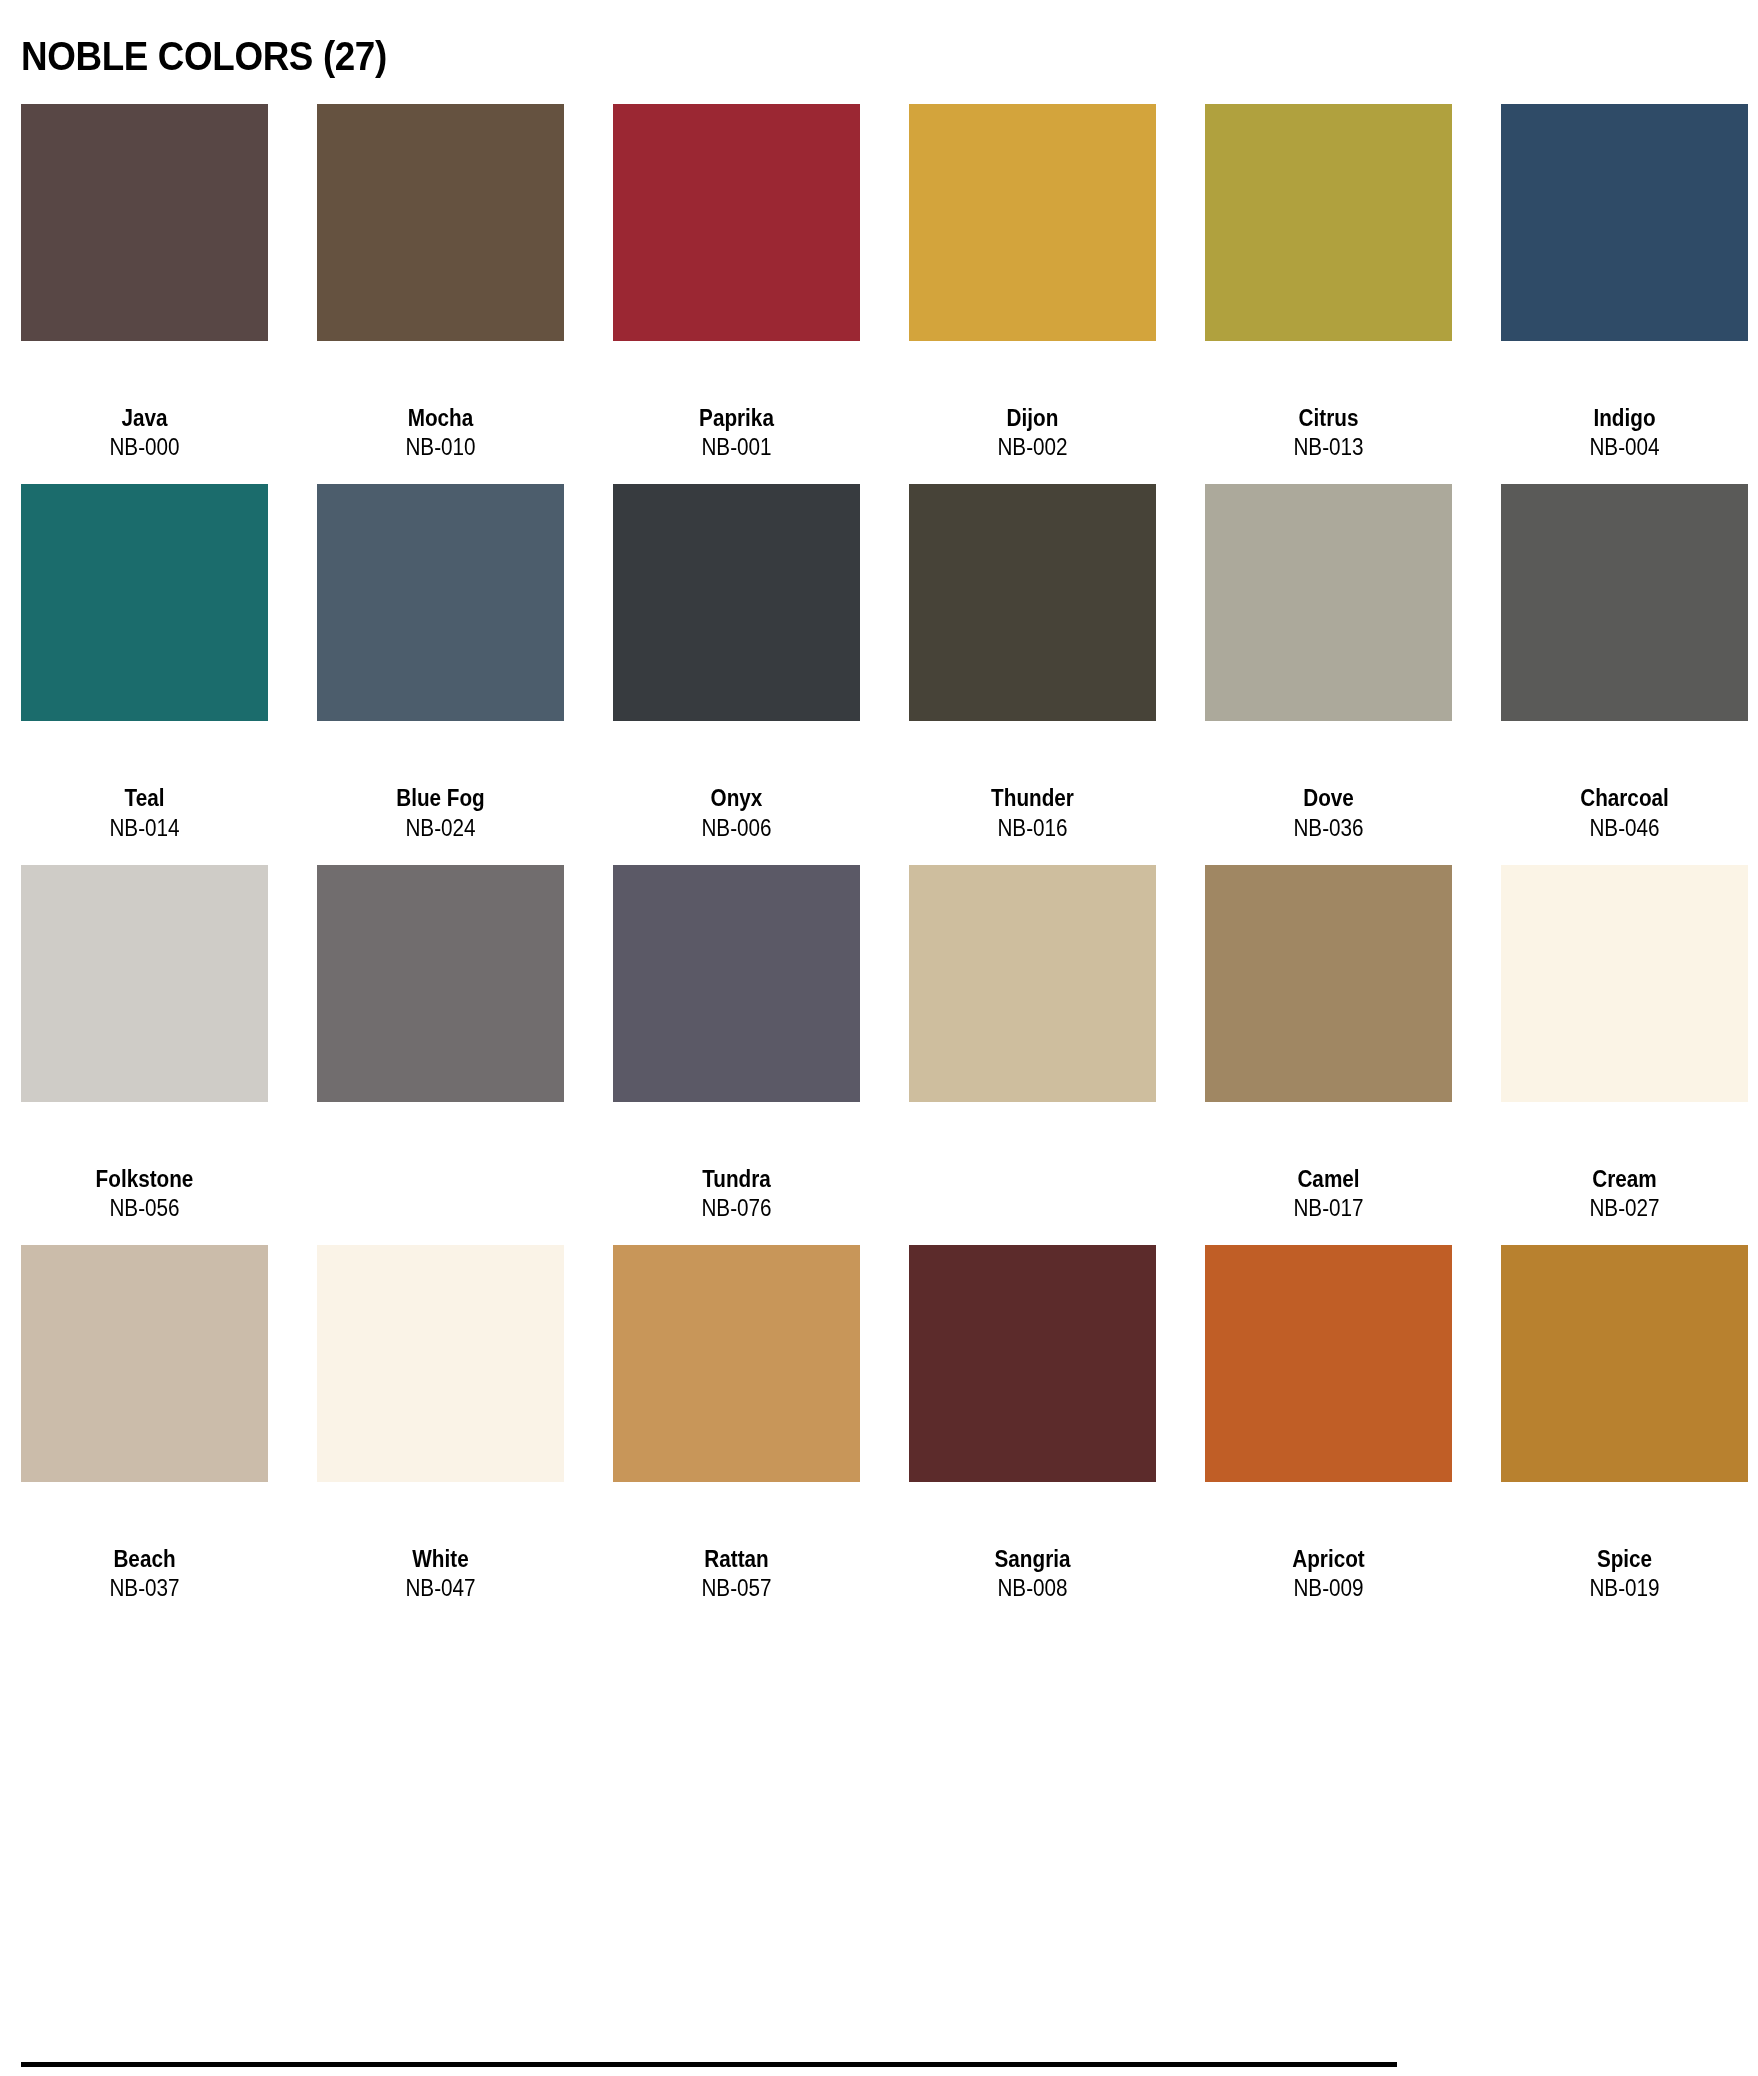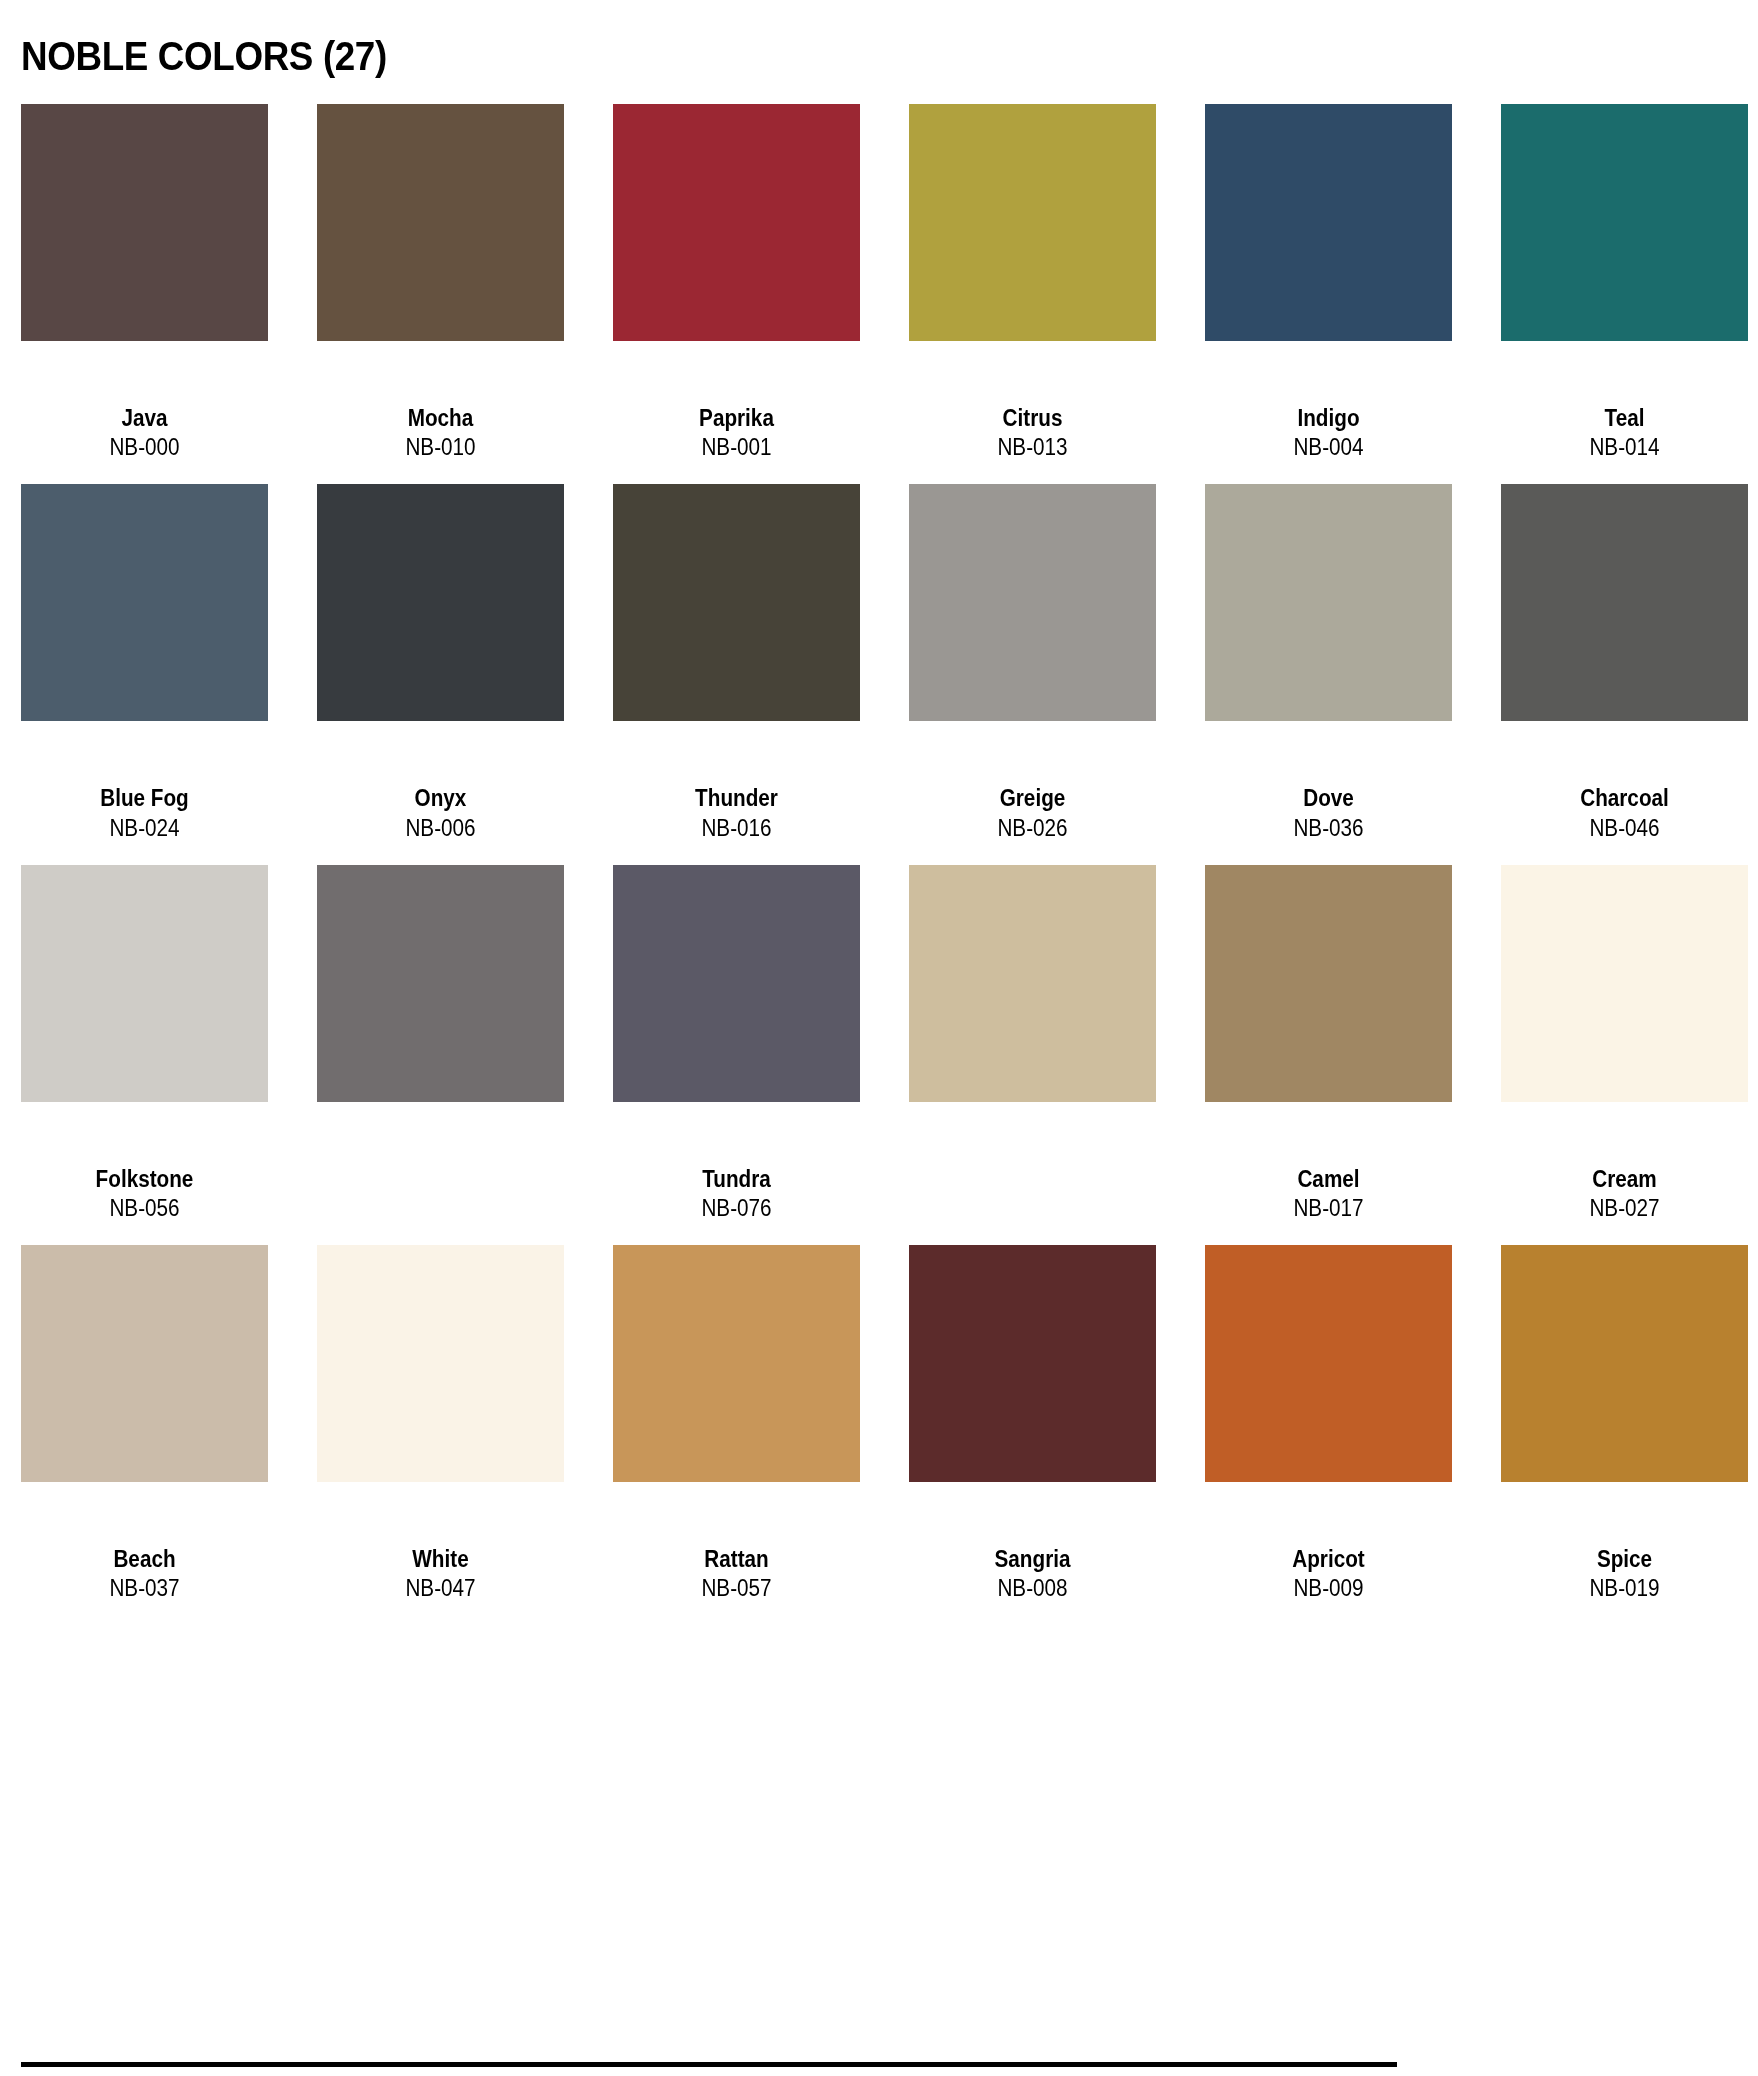--- a/index.html
+++ b/index.html
@@ -105,20 +105,27 @@
         </div>
       </div>
       <div class="swatch-cell">
         <div class="swatch-chip" style="background-color: rgb(155, 39, 51);"></div>
         <div class="swatch-labels">
           <span class="swatch-name">Paprika</span>
           <span class="swatch-code">NB-001</span>
         </div>
       </div>
       <div class="swatch-cell">
+        <div class="swatch-chip" style="background-color: rgb(211, 164, 60);"></div>
+        <div class="swatch-labels">
+          <span class="swatch-name">Dijon</span>
+          <span class="swatch-code">NB-002</span>
+        </div>
+      </div>
+      <div class="swatch-cell">
         <div class="swatch-chip" style="background-color: rgb(176, 161, 62);"></div>
         <div class="swatch-labels">
           <span class="swatch-name">Citrus</span>
           <span class="swatch-code">NB-013</span>
         </div>
       </div>
       <div class="swatch-cell">
         <div class="swatch-chip" style="background-color: rgb(47, 75, 103);"></div>
         <div class="swatch-labels">
           <span class="swatch-name">Indigo</span>
@@ -147,27 +154,20 @@
         </div>
       </div>
       <div class="swatch-cell">
         <div class="swatch-chip" style="background-color: rgb(71, 67, 56);"></div>
         <div class="swatch-labels">
           <span class="swatch-name">Thunder</span>
           <span class="swatch-code">NB-016</span>
         </div>
       </div>
       <div class="swatch-cell">
-        <div class="swatch-chip" style="background-color: rgb(154, 151, 147);"></div>
-        <div class="swatch-labels">
-          <span class="swatch-name">Greige</span>
-          <span class="swatch-code">NB-026</span>
-        </div>
-      </div>
-      <div class="swatch-cell">
         <div class="swatch-chip" style="background-color: rgb(172, 169, 155);"></div>
         <div class="swatch-labels">
           <span class="swatch-name">Dove</span>
           <span class="swatch-code">NB-036</span>
         </div>
       </div>
       <div class="swatch-cell">
         <div class="swatch-chip" style="background-color: rgb(90, 90, 88);"></div>
         <div class="swatch-labels">
           <span class="swatch-name">Charcoal</span>

